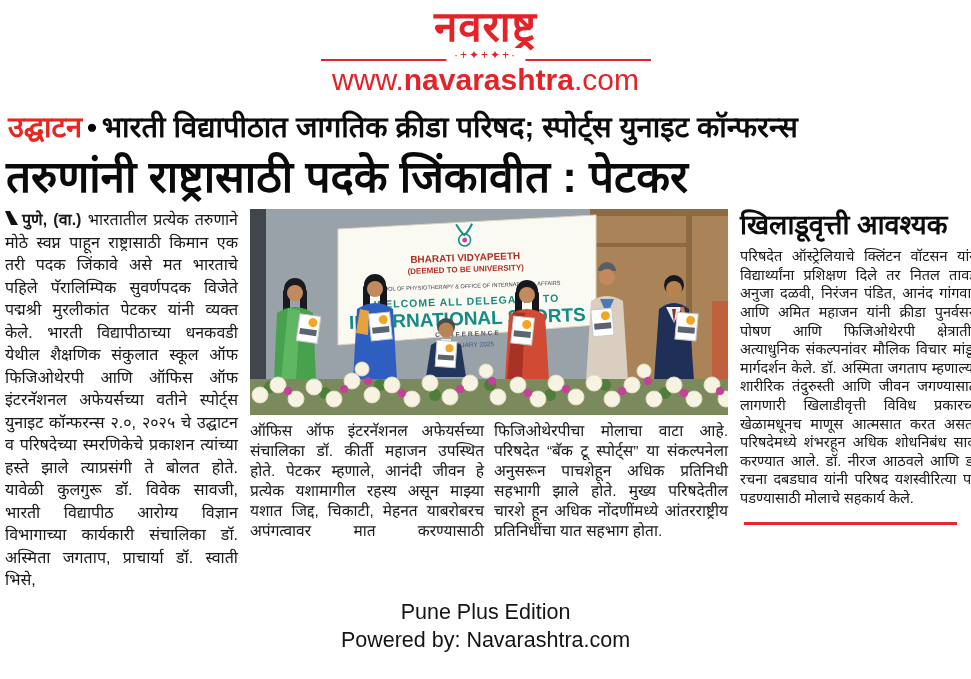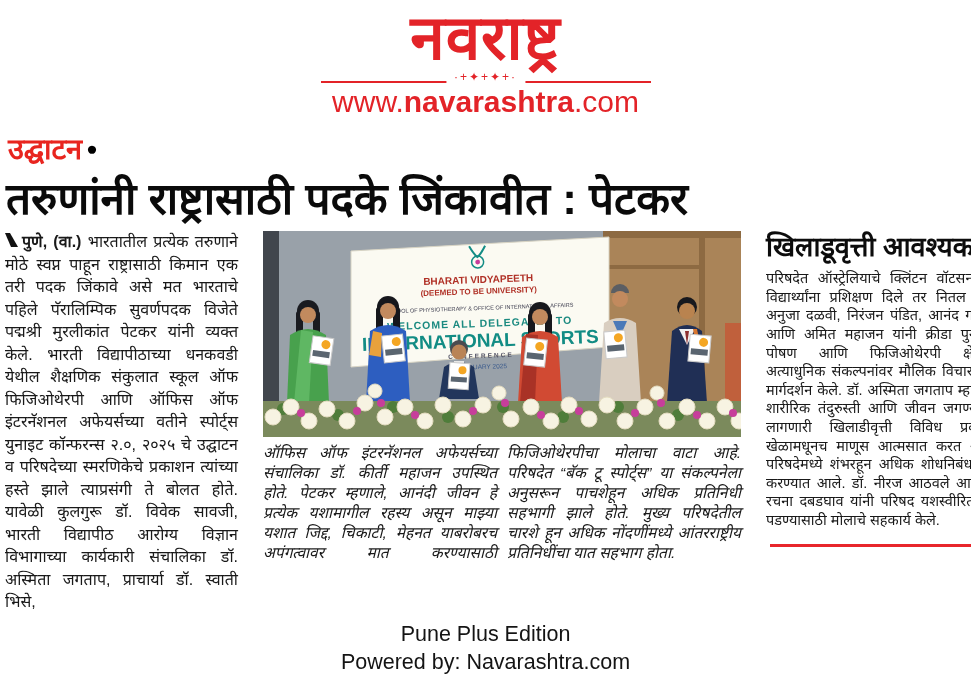--- a/index.html
+++ b/index.html
@@ -2,51 +2,51 @@
 <html><head>
 <meta charset="utf-8">
 <style>
   * { margin:0; padding:0; box-sizing:border-box; }
   body { width:971px; height:679px; background:#ffffff; overflow:hidden;
          font-family:"Liberation Sans","DejaVu Sans",sans-serif; color:#111; }
   .page { width:971px; height:679px; position:relative; background:#fff; }
 
   
   .masthead { text-align:center; padding-top:4px; }
-  .mast-title { font-size:62px; font-weight:bold; color:#e32328; line-height:1.1; letter-spacing:1px; }
+  .mast-title { font-size:42px; font-weight:bold; color:#e32328; line-height:1.1; letter-spacing:1px; }
   .mast-divider { position:relative; width:330px; margin:0 auto; height:14px; }
   .mast-divider .rule { position:absolute; left:0; right:0; top:9px; height:2px; background:#e32328; }
   .mast-divider .orn { position:absolute; left:50%; transform:translateX(-50%); top:-2px;
                        background:#fff; padding:0 8px; color:#e32328; font-size:12px; letter-spacing:2px; }
   .mast-site { font-size:30px; color:#e32328; line-height:1.05; }
   .mast-site b { font-weight:bold; }
 
   
   .kicker { display:flex; align-items:center; gap:4px; padding:10px 8px 2px 8px; white-space:nowrap; }
   .kicker-label { color:#e8251f; font-weight:bold; font-size:29px; }
   .kicker-bullet { color:#000; font-size:19px; margin-top:3px; }
   .kicker-text { color:#0c0c0c; font-weight:bold; font-size:29px; }
 
   
   .headline { font-size:44px; font-weight:bold; color:#0a0a0a; padding:4px 6px 6px 6px;
               line-height:1.2; white-space:nowrap; overflow:hidden; }
 
   
-  .content { display:flex; gap:25px; padding:0 5px; }
+  .content { display:flex; gap:12px; padding:0 5px; }
   .col-left { width:233px; flex:0 0 233px; }
   .col-center { width:478px; flex:0 0 478px; }
   .col-right { width:241px; flex:0 0 241px; }
 
   .body-text { text-align:justify; color:#191919; }
   .col-left .body-text { font-size:16px; line-height:22.5px; }
   .dateline-mark { display:inline-block; width:13px; height:14px; margin-right:4px; }
   .dateline { font-weight:bold; }
 
   .photo-wrap { width:478px; height:206px; overflow:hidden; }
-  .below-cols { display:flex; gap:10px; margin-top:6px;font-style:italic; }
+  .below-cols { display:flex; gap:10px; margin-top:6px; }
   .below-col { flex:1; font-size:15.5px; line-height:20px; text-align:justify; color:#191919; }
   .below-col.force-last { text-align-last:justify; }
 
   .right-head { font-size:27px; font-weight:bold; color:#0c0c0c; line-height:1.1; margin:2px 0 6px 0; white-space:nowrap; }
   .col-right .body-text { font-size:14.5px; line-height:18.6px; }
   .red-rule { height:3px; background:#e8262b; width:213px; margin:15px 0 0 4px; }
 
   
   .footer { text-align:center; margin-top:6px; font-size:21.5px; line-height:28.5px; color:#141414; }
 </style>
@@ -60,20 +60,21 @@
     <div class="mast-divider">
       <div class="rule"></div>
       <span class="orn">·+✦+✦+·</span>
     </div>
     <div class="mast-site"><span>www.</span><b>navarashtra</b><span>.com</span></div>
   </div>
 
   <div class="kicker">
     <span class="kicker-label">उद्घाटन</span>
     <span class="kicker-bullet">●</span>
+    <span class="kicker-text">भारती विद्यापीठात जागतिक क्रीडा परिषद; स्पोर्ट्स युनाइट कॉन्फरन्स</span>
   </div>
 
   <div class="headline">तरुणांनी राष्ट्रासाठी पदके जिंकावीत : पेटकर</div>
 
   <div class="content">
 
     <div class="col-left">
       <div class="body-text">
         <svg class="dateline-mark" viewBox="0 0 13 14">
             <polygon points="0,0 5,0 13,14 6,14" fill="#111"></polygon>

